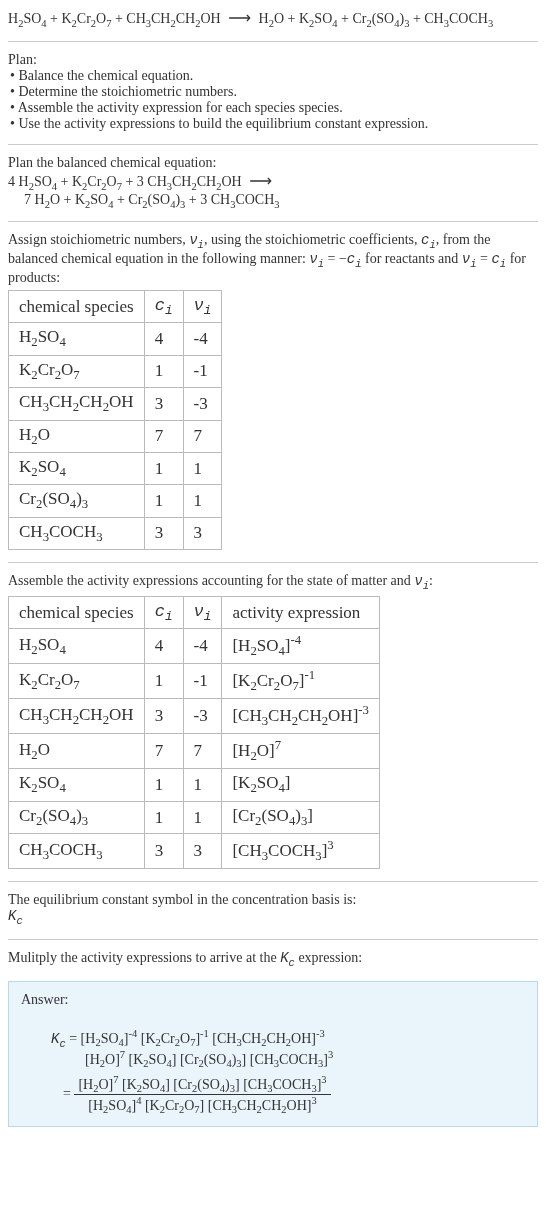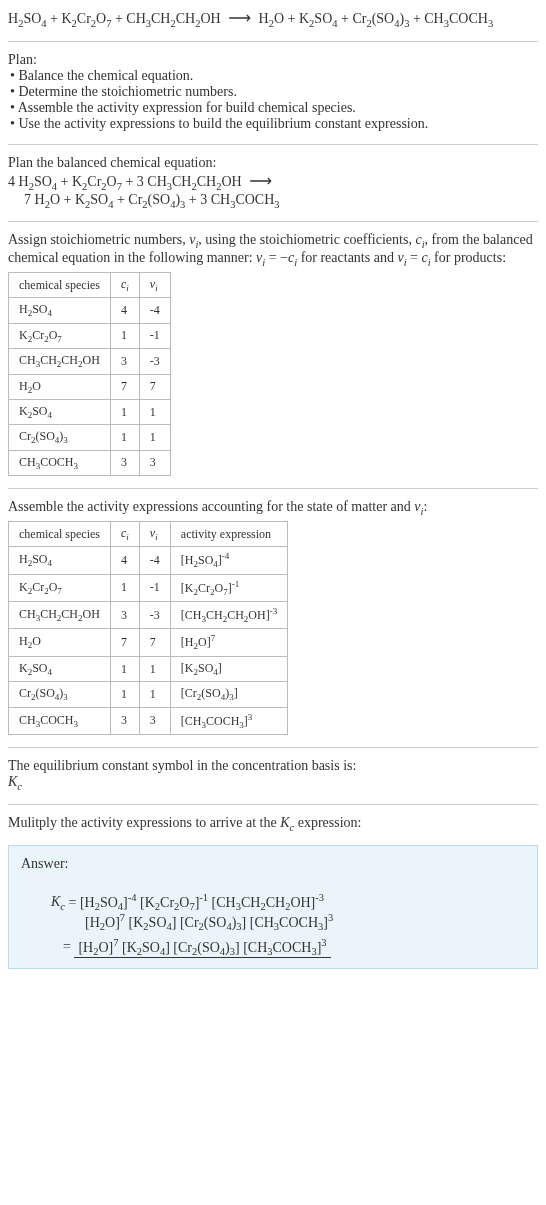--- a/index.html
+++ b/index.html
@@ -25,31 +25,32 @@
   sub {
     font-size: 0.75em;
     vertical-align: sub;
   }
   sup {
     font-size: 0.75em;
     vertical-align: super;
   }
   .italic {
     font-style: italic;
+    font-family: Liberation Mono, monospace;
   }
   table.data {
     border-collapse: collapse;
     margin-top: 4px;
   }
   table.data th, table.data td {
     border: 1px solid #bbb;
     padding: 4px 10px;
     text-align: left;
     font-weight: normal;
-    font-size: 12px;
+    font-size: 17px;
   }
   table.data th {
     background: #fff;
   }
   .center {
     text-align: center;
   }
   .answer-box {
     background: #eaf4fb;
     border: 1px solid #b8d8ee;
@@ -92,21 +93,21 @@
     <span>H<sub>2</sub>O + K<sub>2</sub>SO<sub>4</sub> + Cr<sub>2</sub>(SO<sub>4</sub>)<sub>3</sub> + CH<sub>3</sub>COCH<sub>3</sub></span>
   </div>
 </div>
 
 <hr>
 
 <div class="section">
   <div>Plan:</div>
   <div class="plan-item">• Balance the chemical equation.</div>
   <div class="plan-item">• Determine the stoichiometric numbers.</div>
-  <div class="plan-item">• Assemble the activity expression for build chemical species.</div>
+  <div class="plan-item">• Assemble the activity expression for each species species.</div>
   <div class="plan-item">• Use the activity expressions to build the equilibrium constant expression.</div>
 </div>
 
 <hr>
 
 <div class="section">
   <div>Plan the balanced chemical equation:</div>
   <div class="chem">
     <span>4 H<sub>2</sub>SO<sub>4</sub> + K<sub>2</sub>Cr<sub>2</sub>O<sub>7</sub> + 3 CH<sub>3</sub>CH<sub>2</sub>CH<sub>2</sub>OH</span>
     <span class="arrow">⟶</span><br>
@@ -237,16 +238,17 @@
 
 <div class="answer-box">
   <div>Answer:</div>
   <div style="margin-left:30px; margin-top:20px;">
     <div><span class="italic">K<sub>c</sub></span> = [H<sub>2</sub>SO<sub>4</sub>]<sup>-4</sup> [K<sub>2</sub>Cr<sub>2</sub>O<sub>7</sub>]<sup>-1</sup> [CH<sub>3</sub>CH<sub>2</sub>CH<sub>2</sub>OH]<sup>-3</sup></div>
     <div style="margin-left:34px;">[H<sub>2</sub>O]<sup>7</sup> [K<sub>2</sub>SO<sub>4</sub>] [Cr<sub>2</sub>(SO<sub>4</sub>)<sub>3</sub>] [CH<sub>3</sub>COCH<sub>3</sub>]<sup>3</sup></div>
     <div style="margin-left:12px; margin-top:4px;">
       <span>= </span>
       <span class="frac">
         <span class="num">[H<sub>2</sub>O]<sup>7</sup> [K<sub>2</sub>SO<sub>4</sub>] [Cr<sub>2</sub>(SO<sub>4</sub>)<sub>3</sub>] [CH<sub>3</sub>COCH<sub>3</sub>]<sup>3</sup></span>
+        <span class="den">[H<sub>2</sub>SO<sub>4</sub>]<sup>4</sup> [K<sub>2</sub>Cr<sub>2</sub>O<sub>7</sub>] [CH<sub>3</sub>CH<sub>2</sub>CH<sub>2</sub>OH]<sup>3</sup></span>
       </span>
     </div>
   </div>
 </div>
 
 </body></html>

